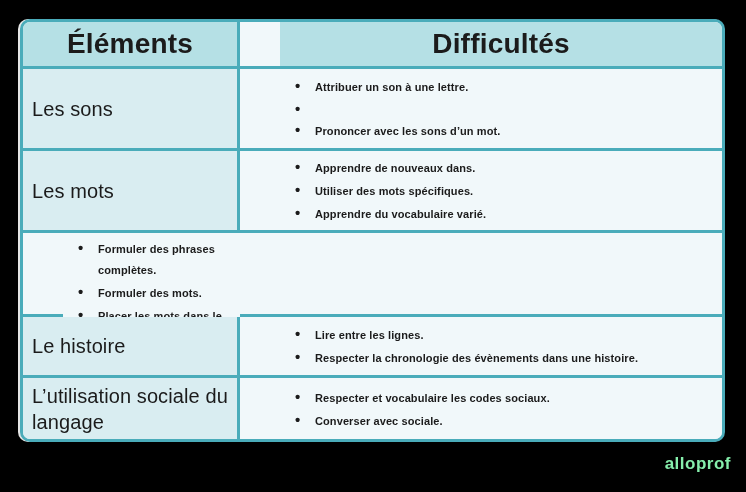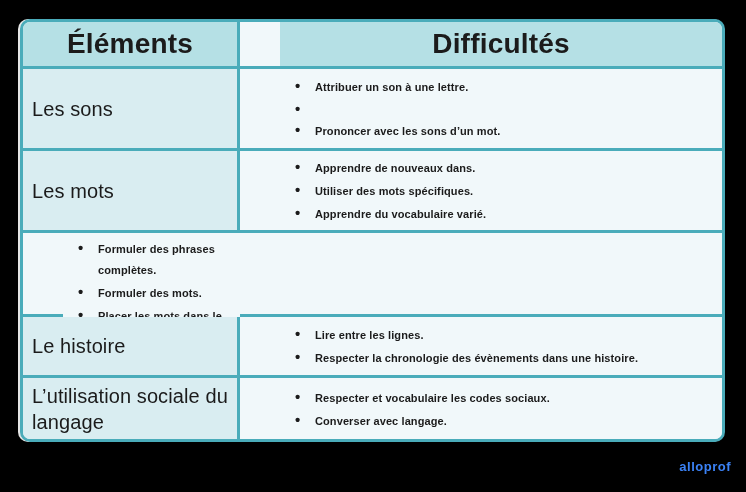--- a/index.html
+++ b/index.html
@@ -88,23 +88,23 @@
   }
   .bullet-text{
     font-size:11px;
     font-weight:600;
     color:var(--ink);
     letter-spacing:.1px;
   }
   .watermark{
     position:absolute;
     right:15px;bottom:18px;
-    font-size:13px;
+    font-size:17px;
     font-weight:bold;
-    color:#3b82f6;
+    color:#86efac;
     letter-spacing:.5px;
   }
 </style>
 </head>
 <body>
 
 <div class="card">
 
   <div class="row row-header">
     <div class="cell cell-left">
@@ -191,20 +191,20 @@
     <div class="cell cell-left">
       <span class="label-text">L’utilisation sociale du langage</span>
     </div>
     <div class="cell cell-right">
       <div class="bullet-line">
         <span class="bullet-dot">•</span>
         <span class="bullet-text">Respecter et vocabulaire les codes sociaux.</span>
       </div>
       <div class="bullet-line">
         <span class="bullet-dot">•</span>
-        <span class="bullet-text">Converser avec langage.</span>
+        <span class="bullet-text">Converser avec sociale.</span>
       </div>
     </div>
   </div>
 
 </div>
 
 <div class="watermark">alloprof</div>
 
 </body></html>

